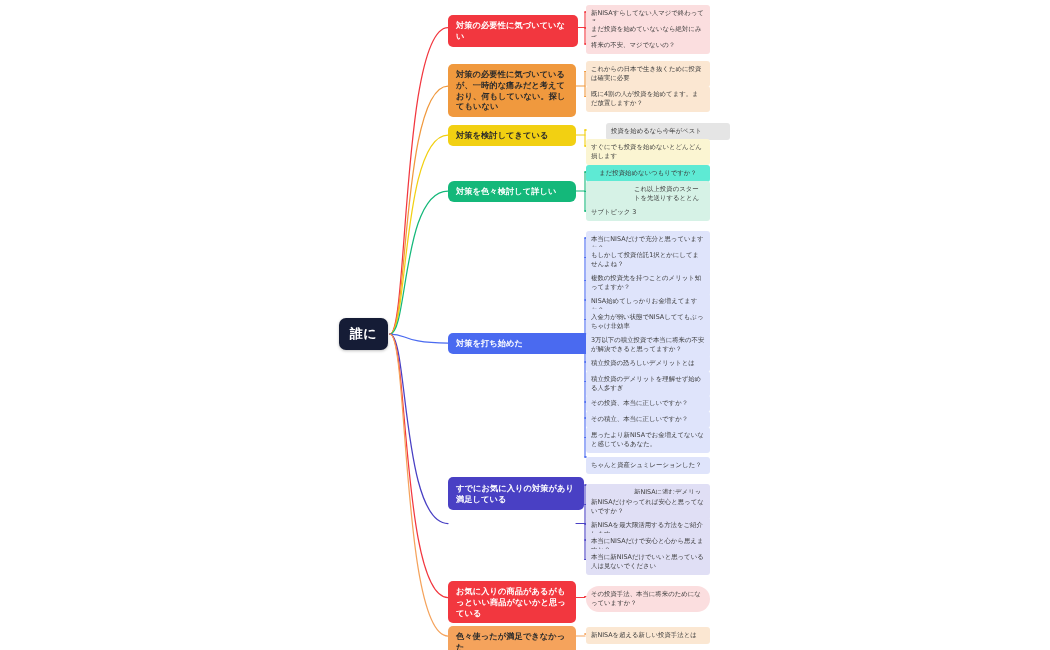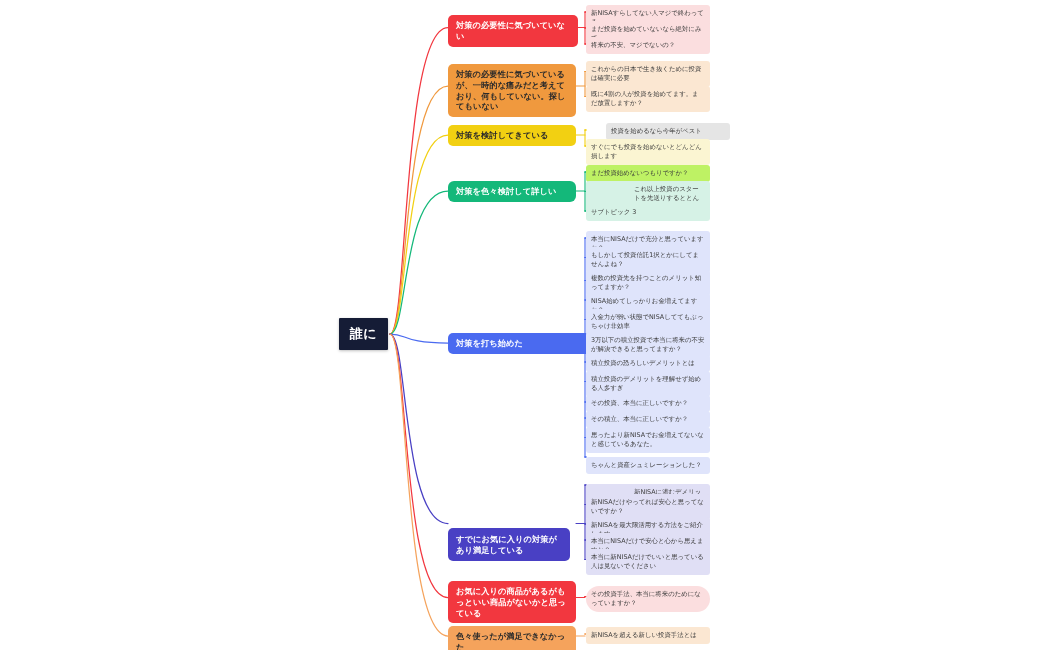--- a/index.html
+++ b/index.html
@@ -32,21 +32,21 @@
     width: 100%;
     line-height: 1.32;
     word-break: break-all;
   }
 
   
   #root-node {
     left: 339px; top: 318px;
     width: 49px; height: 32px;
     background: #151c36;
-    border-radius: 1px;
+    border-radius: 7px;
     justify-content: center;
     box-shadow: 0 1px 3px rgba(0,0,0,0.25);
   }
   #root-node .node-text {
     color: #ffffff;
     font-size: 13px;
     font-weight: 700;
     text-align: center;
     letter-spacing: 0.5px;
   }
@@ -172,21 +172,21 @@
       </div>
       <div class="node leaf" style="top: 123px; left: 606px; min-height: 14px; background: #e5e5e5;">
         <span class="node-text">投資を始めるなら今年がベスト</span>
       </div>
       <div class="node leaf" style="top: 139px; left: 586px; min-height: 14px; background: rgb(251, 245, 210);">
         <span class="node-text">すぐにでも投資を始めないとどんどん損します</span>
       </div>
       <div class="node branch light-label" style="top: 181px; left: 448px; width: 128px; min-height: 20px; background: rgb(20, 184, 122); border-radius: 6px;">
         <span class="node-text">対策を色々検討して詳しい</span>
       </div>
-      <div class="node leaf" style="top: 165px; left: 586px; min-height: 14px; background: #bef264;">
+      <div class="node leaf" style="top: 165px; left: 586px; min-height: 14px; background: #5eead4; text-align: center;">
         <span class="node-text">まだ投資始めないつもりですか？</span>
       </div>
       <div class="node leaf" style="top: 181px; left: 586px; min-height: 21px; background: rgb(214, 242, 230); padding-left: 48px;">
         <span class="node-text">これ以上投資のスタートを先送りするととんでもないことに・・・</span>
       </div>
       <div class="node leaf" style="top: 204px; left: 586px; min-height: 14px; background: rgb(214, 242, 230);">
         <span class="node-text">サブトピック 3</span>
       </div>
       <div class="node branch light-label" style="top: 333px; left: 448px; width: 148px; min-height: 20px; background: rgb(74, 106, 240);">
         <span class="node-text">対策を打ち始めた</span>
@@ -220,21 +220,21 @@
       </div>
       <div class="node leaf" style="top: 411px; left: 586px; min-height: 14px; background: rgb(223, 228, 251);">
         <span class="node-text">その積立、本当に正しいですか？</span>
       </div>
       <div class="node leaf" style="top: 427px; left: 586px; min-height: 21px; background: rgb(223, 228, 251);">
         <span class="node-text">思ったより新NISAでお金増えてないなと感じているあなた。</span>
       </div>
       <div class="node leaf" style="top: 457px; left: 586px; min-height: 14px; background: rgb(223, 228, 251);">
         <span class="node-text">ちゃんと資産シュミレーションした？</span>
       </div>
-      <div class="node branch light-label" style="top: 528px; left: 448px; width: 122px; min-height: 33px; background: rgb(73, 64, 196);">
+      <div class="node branch light-label" style="top: 477px; left: 448px; width: 136px; min-height: 33px; background: rgb(73, 64, 196);">
         <span class="node-text">すでにお気に入りの対策があり満足している</span>
       </div>
       <div class="node leaf" style="top: 484px; left: 586px; min-height: 14px; background: rgb(224, 223, 245); padding-left: 48px;">
         <span class="node-text">新NISAに潜むデメリットとは？</span>
       </div>
       <div class="node leaf" style="top: 494px; left: 586px; min-height: 21px; background: rgb(224, 223, 245);">
         <span class="node-text">新NISAだけやってれば安心と思ってないですか？</span>
       </div>
       <div class="node leaf" style="top: 517px; left: 586px; min-height: 14px; background: rgb(224, 223, 245);">
         <span class="node-text">新NISAを最大限活用する方法をご紹介します</span>

